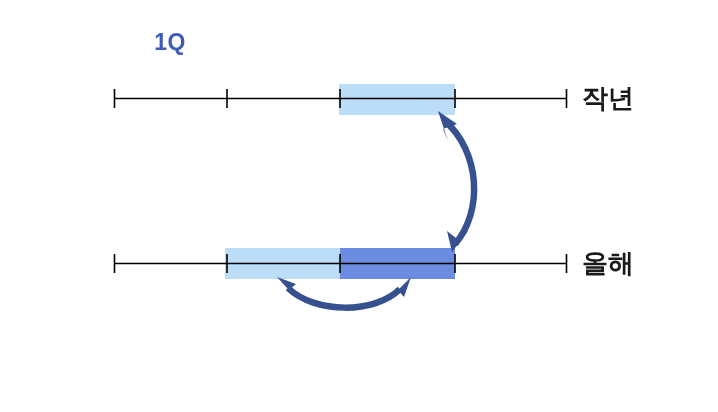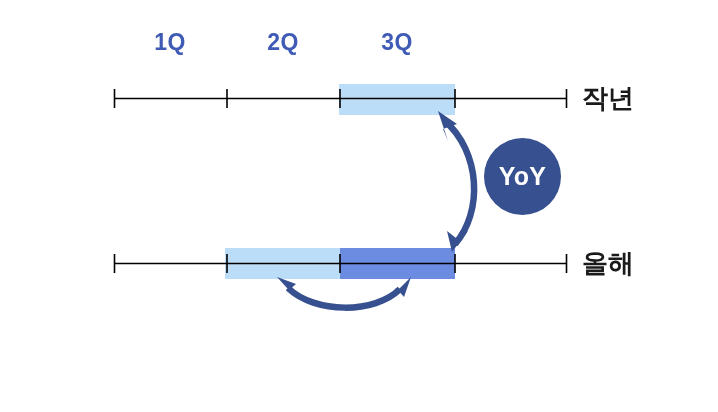--- a/index.html
+++ b/index.html
@@ -60,22 +60,20 @@
     font-weight: 700;
     letter-spacing: 0.3px;
   }
 </style>
 </head>
 <body>
 
 <div id="canvas">
 
   <div class="q-label" style="left:130px;">1Q</div>
-  <div class="q-label" style="left:243px;">2Q</div>
-  <div class="q-label" style="left:357px;">3Q</div>
 
   <div class="bar" style="left:339px; top:84px; width:116px; background:#bcddf7;"></div>
 
   <div class="bar" style="left:225px; top:248px; width:115px; background:#bcddf7;"></div>
   <div class="bar" style="left:340px; top:248px; width:115px; background:#6b8ce0;"></div>
 
   <svg class="axis-svg" width="718" height="412">
 
     <g>
       <line x1="114" y1="98.5" x2="567" y2="98.5" stroke="#000000" stroke-width="1.6"></line>
@@ -104,17 +102,14 @@
     <g>
       <path d="M 288 288 C 315 314, 375 314, 400 289" stroke="#37508f" stroke-width="6.5" fill="none" stroke-linecap="butt"></path>
       <polygon points="277,277 296,284 288,291 297,299" fill="#37508f"></polygon>
       <polygon points="411,277 404,297 396,288, 391,297" fill="#37508f"></polygon>
     </g>
   </svg>
 
   <div class="row-label" style="top:85px;">작년</div>
   <div class="row-label" style="top:250px;">올해</div>
 
-  <div class="badge" style="left:484px; top:138px;">
-    <span>YoY</span>
-  </div>
 
 </div>
 
 </body></html>

